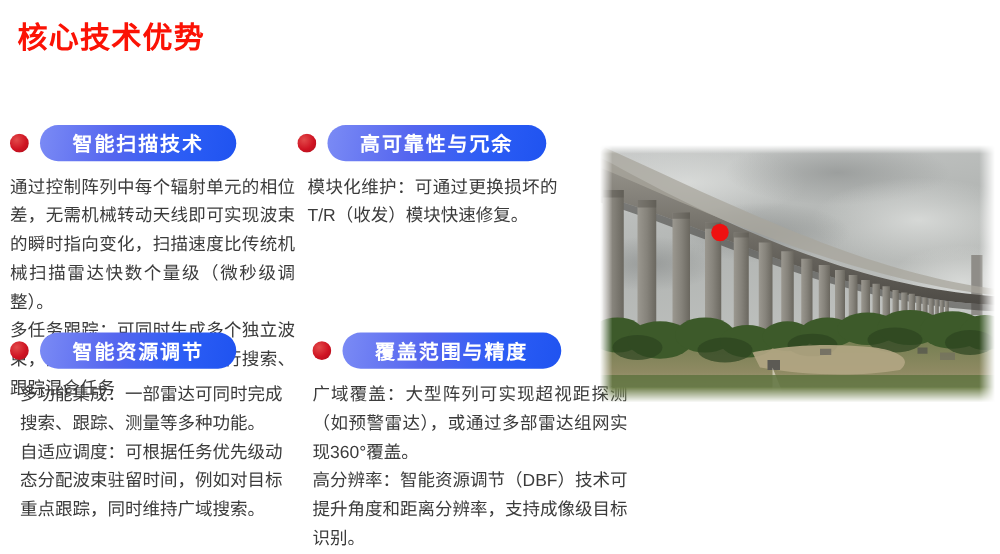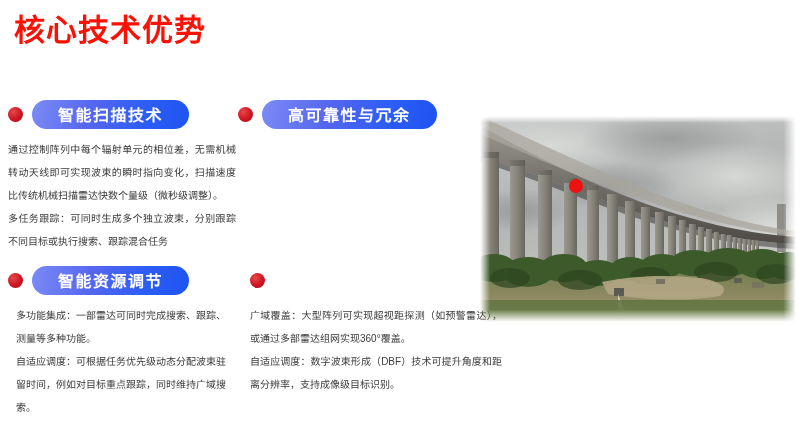--- a/index.html
+++ b/index.html
@@ -15,21 +15,21 @@
     overflow: hidden;
     font-family: "Liberation Sans", "DejaVu Sans", sans-serif;
     -webkit-font-smoothing: antialiased;
   }
 
   
   .page-title {
     position: absolute;
     left: 14px;
     top: 14px;
-    font-size: 31px;
+    font-size: 24px;
     font-weight: bold;
     color: #fb1205;
     letter-spacing: 1px;
     line-height: 34px;
     white-space: nowrap;
   }
 
   
   .feature {
     position: absolute;
@@ -59,21 +59,21 @@
     background: linear-gradient(100deg, #7b8bf5 0%, #5566ef 38%, #2c5df5 72%, #1f53f0 100%);
     color: #ffffff;
     font-size: 16px;
     font-weight: bold;
     letter-spacing: 1.5px;
     white-space: nowrap;
     box-sizing: border-box;
   }
   .feature-body {
     margin-top: 9px;
-    font-size: 10px;
+    font-size: 14px;
     line-height: 23px;
     color: #3b3b3b;
     text-align: justify;
     text-justify: inter-ideograph;
   }
   .feature-body p {
     margin: 0;
   }
 
   
@@ -132,41 +132,43 @@
     <p>多任务跟踪：可同时生成多个独立波束，分别跟踪不同目标或执行搜索、跟踪混合任务</p>
   </div>
 </div>
 
 <div class="feature" id="feat-reliable">
   <div class="feature-head">
     <span class="bullet-dot"></span>
     <span class="badge">高可靠性与冗余</span>
   </div>
   <div class="feature-body">
+    <p>模块化维护：可通过更换损坏的T/R（收发）模块快速修复。</p>
   </div>
 </div>
 
 <div class="feature" id="feat-resource">
   <div class="feature-head">
     <span class="bullet-dot"></span>
     <span class="badge">智能资源调节</span>
   </div>
   <div class="feature-body">
     <p>多功能集成：一部雷达可同时完成搜索、跟踪、测量等多种功能。</p>
     <p>自适应调度：可根据任务优先级动态分配波束驻留时间，例如对目标重点跟踪，同时维持广域搜索。</p>
   </div>
 </div>
 
 <div class="feature" id="feat-coverage">
   <div class="feature-head">
     <span class="bullet-dot"></span>
+    <span class="badge">覆盖范围与精度</span>
   </div>
   <div class="feature-body">
     <p>广域覆盖：大型阵列可实现超视距探测（如预警雷达），或通过多部雷达组网实现360°覆盖。</p>
-    <p>自适应调度：数字波束形成（DBF）技术可提升角度和距离分辨率，支持成像级目标识别。</p>
+    <p>高分辨率：智能资源调节（DBF）技术可提升角度和距离分辨率，支持成像级目标识别。</p>
   </div>
 </div>
 
 <div class="photo-wrap">
   <svg class="photo-svg" viewBox="0 0 316 206" preserveAspectRatio="none">
     <defs>
       <linearGradient id="skyGrad" x1="0" y1="0" x2="0.3" y2="1">
         <stop offset="0%" stop-color="#c9cbca"></stop>
         <stop offset="45%" stop-color="#b2b5b3"></stop>
         <stop offset="100%" stop-color="#c4c6c3"></stop>

